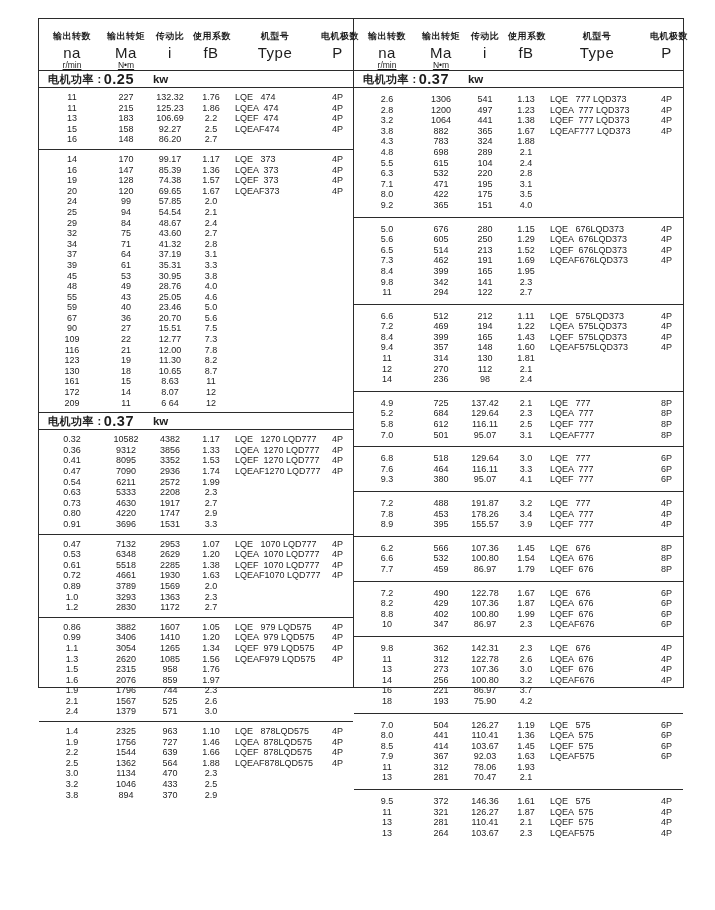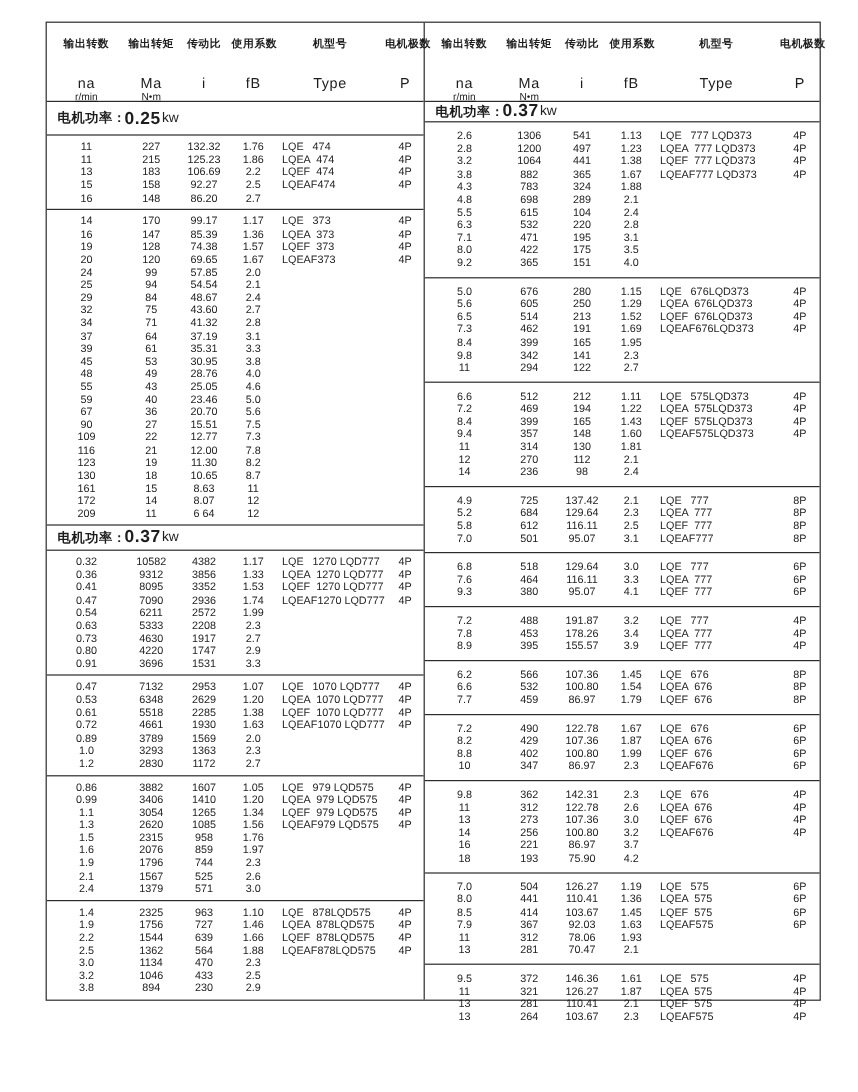--- a/index.html
+++ b/index.html
@@ -1,34 +1,34 @@
 <!DOCTYPE html>
 <html><head>
 <meta charset="utf-8">
 <style>
   html,body{margin:0;padding:0;background:#ffffff;}
   .sheet{position:relative;width:715px;height:910px;background:#fff;overflow:hidden;
          font-family:"Liberation Sans",sans-serif;color:#1d1d1d;}
-  .tablebox{position:absolute;left:38px;top:18px;width:646px;height:816px;
+  .tablebox{position:absolute;left:38px;top:18px;width:646px;height:670px;
             border:1.6px solid #2b2b2b;box-sizing:border-box;display:flex;background:#fff;}
   .col{box-sizing:border-box;display:flex;flex-direction:column;}
   .col-left{width:315px;border-right:1.4px solid #2b2b2b;--cols:66px 42px 46px 36px 92px 33px;}
   .col-right{flex:1;--cols:66px 42px 46px 36px 106px 33px;}
   .hdr{height:66px;border-bottom:1.4px solid #2b2b2b;display:grid;
        grid-template-columns:var(--cols);padding-top:11px;box-sizing:border-box;}
   .hcell{text-align:center;}
   .hcn{font-size:9px;font-weight:bold;letter-spacing:0.5px;white-space:nowrap;}
-  .hsym{font-size:12px;margin-top:19px;letter-spacing:0.5px;}
+  .hsym{font-size:15px;margin-top:1px;letter-spacing:0.5px;}
   .hunit{font-size:8.5px;margin-top:-1px;text-decoration:underline;}
   .band{height:47px;border-bottom:1.4px solid #2b2b2b;display:flex;align-items:center;
         padding-left:9px;box-sizing:border-box;}
   .band.sm{height:34px;}
   .band .lbl{font-size:11px;font-weight:bold;letter-spacing:0.5px;}
   .band .num{font-size:14.5px;font-weight:bold;margin-left:2px;letter-spacing:0.5px;}
-  .band .kw{font-size:11.5px;font-weight:normal;margin-left:1px;}
+  .band .kw{font-size:11.5px;font-weight:bold;margin-left:19px;}
   .block{border-bottom:1.2px solid #2b2b2b;padding:4px 0;}
   .col-right .block{padding:6px 0;}
   .col .block:last-child{border-bottom:none;}
   .row{display:grid;grid-template-columns:var(--cols);line-height:10.6px;font-size:9px;}
   .c{text-align:center;white-space:nowrap;}
   .c.type{text-align:left;white-space:pre;padding-left:6px;}
 </style>
 </head>
 <body>
 
@@ -560,21 +560,21 @@
             <div class="c">3.2</div>
             <div class="c">1046</div>
             <div class="c">433</div>
             <div class="c">2.5</div>
             <div class="c type"></div>
             <div class="c"></div>
           </div>
           <div class="row">
             <div class="c">3.8</div>
             <div class="c">894</div>
-            <div class="c">230</div>
+            <div class="c">370</div>
             <div class="c">2.9</div>
             <div class="c type"></div>
             <div class="c"></div>
           </div>
         </div>
       </div>
     <div class="col col-right" id="table-right">
         <div class="hdr">
           <div class="hcell">
             <div class="hcn">输出转数</div>

